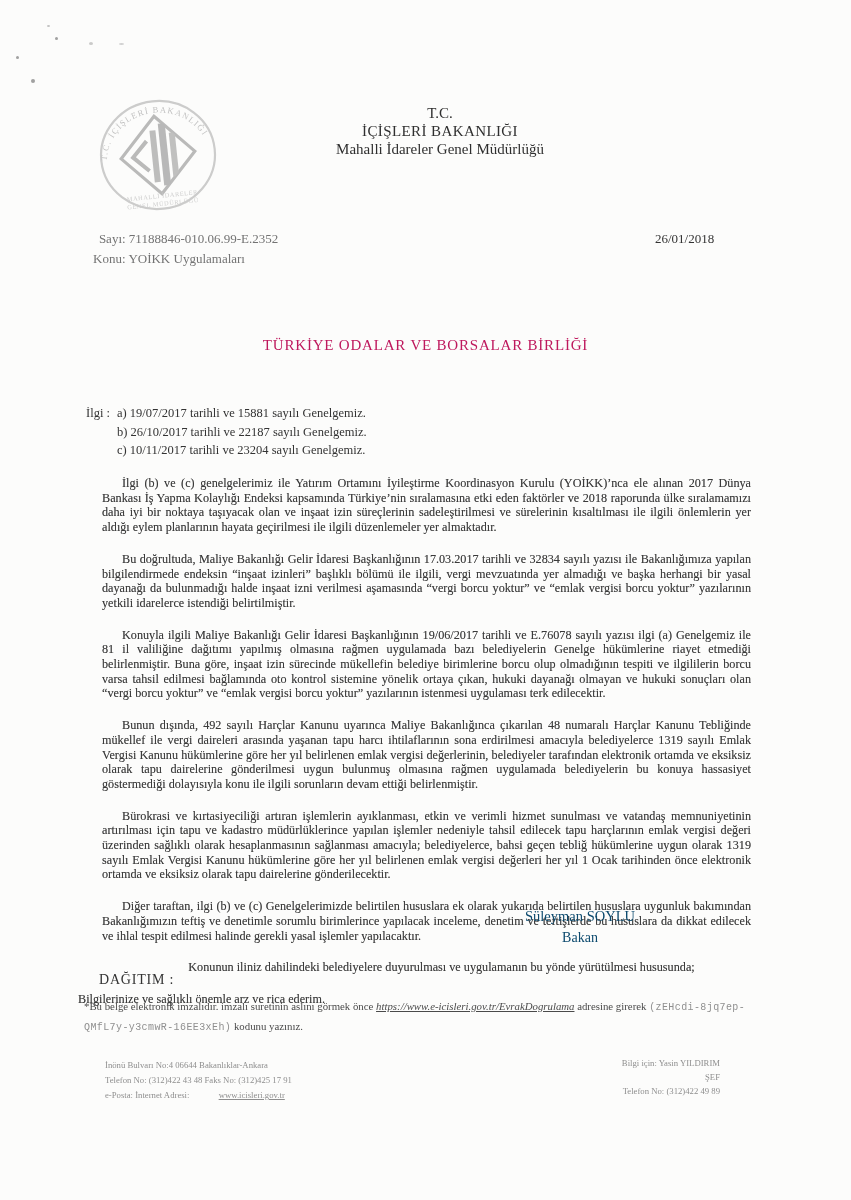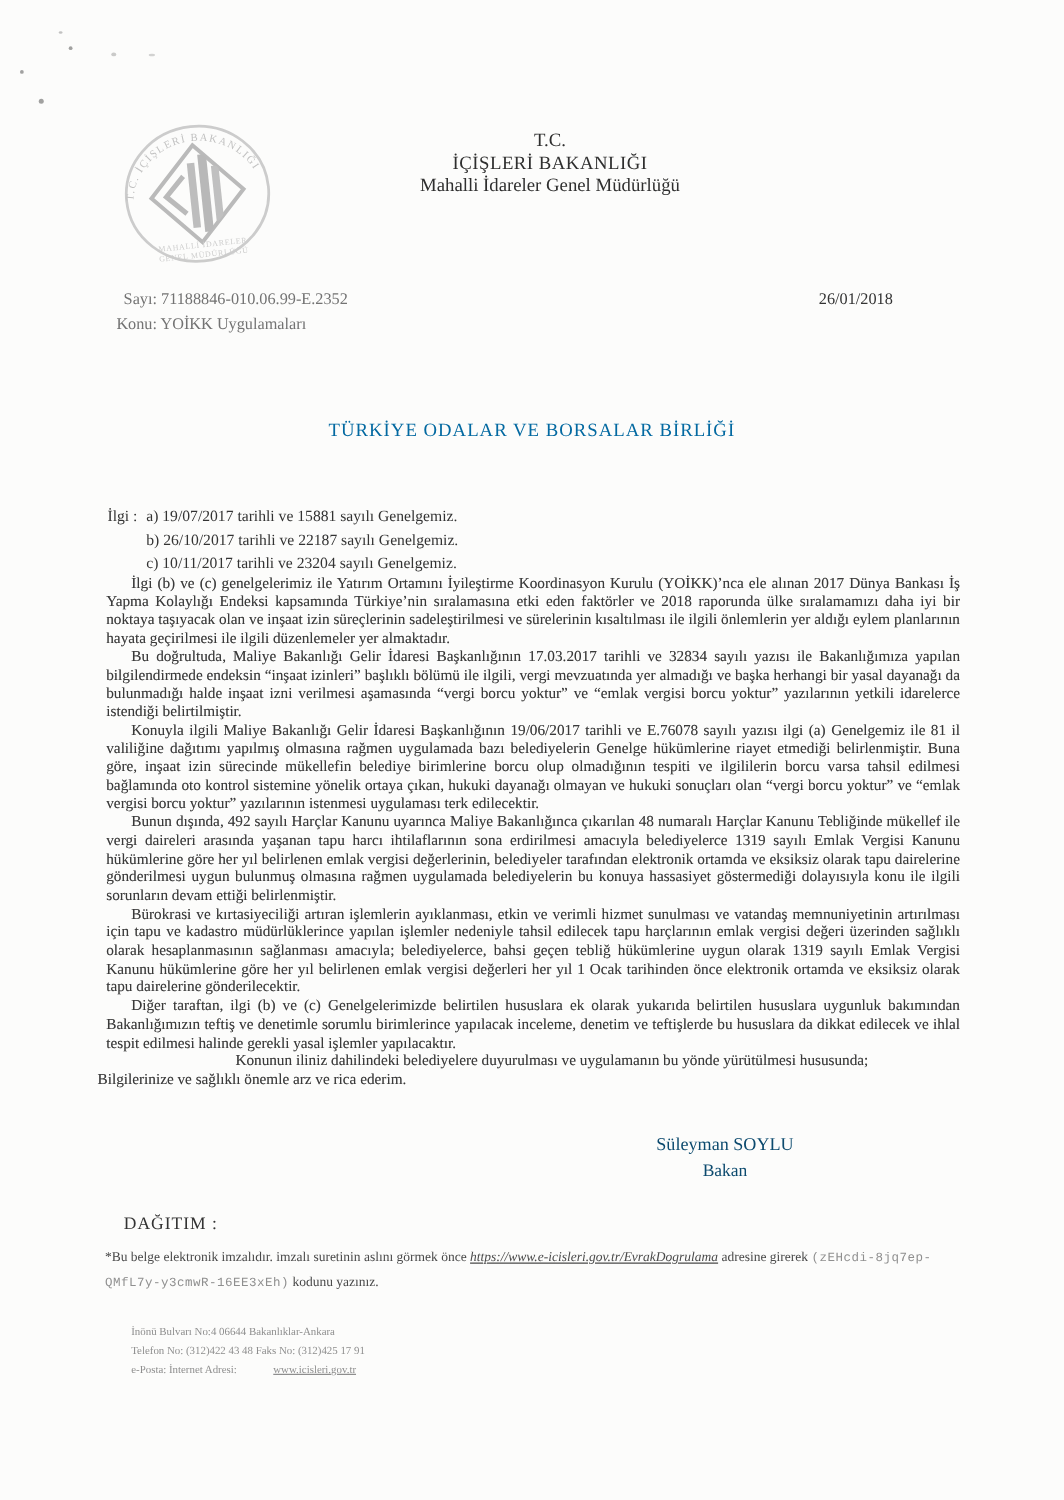--- a/index.html
+++ b/index.html
@@ -17,32 +17,32 @@
   .header-line1{font-size:15px;line-height:18px;}
   .header-line2{font-size:15px;line-height:18px;letter-spacing:.4px;}
   .header-line3{font-size:15px;line-height:18px;}
 
   
   .meta-row{position:absolute;left:86px;font-size:13px;white-space:nowrap;color:#737373;text-align:right;}
   .meta-row .meta-label{display:inline-block;width:36px;}
   .doc-date{position:absolute;left:655px;top:231px;font-size:13px;color:#333;}
 
   .recipient{position:absolute;left:0;top:337px;width:851px;text-align:center;
-    font-size:15px;letter-spacing:.8px;color:#0369a1;}
+    font-size:15px;letter-spacing:.8px;color:#be185d;}
 
   
   .ilgi-block{position:absolute;left:86px;top:404px;font-size:12.5px;line-height:18.6px;color:#333;}
   .ilgi-label{position:absolute;left:0;top:0;}
   .ilgi-items{margin-left:31px;}
 
   
   .body-text{position:absolute;left:85px;top:459px;width:683px;
     font-size:12.2px;line-height:14.7px;text-align:justify;color:#3a3a3a;
     text-shadow:0 0 .3px rgba(60,60,60,.45);}
-  .body-text p{margin:0;text-indent:20px;}
+  .body-text p{margin:17px;text-indent:20px;}
   .body-text p.closing-1{text-indent:30px;text-align:center;}
   .body-text p.closing-2{text-indent:0;margin-left:-7px;text-align:left;}
 
   
   .signature{position:absolute;left:455px;top:906px;width:250px;text-align:center;color:#0c4a6e;}
   .sig-name{font-size:14.5px;line-height:21px;}
   .sig-title{font-size:14px;line-height:21px;}
 
   .dagitim{position:absolute;left:99px;top:972px;font-size:14px;letter-spacing:.8px;color:#333;}
 
@@ -142,14 +142,19 @@
 
   <div class="footnote">
     <span>*Bu belge elektronik imzalıdır. imzalı suretinin aslını görmek önce </span><a href="#">https://www.e-icisleri.gov.tr/EvrakDogrulama</a><span> adresine girerek </span><span class="verif-code">(zEHcdi-8jq7ep-QMfL7y-y3cmwR-16EE3xEh)</span><span> kodunu yazınız.</span>
   </div>
 
   <div class="footer-left">
     <div>İnönü Bulvarı No:4 06644 Bakanlıklar-Ankara</div>
     <div>Telefon No: (312)422 43 48 Faks No: (312)425 17 91</div>
     <div><span>e-Posta: İnternet Adresi: </span><span class="website">www.icisleri.gov.tr</span></div>
   </div>
+  <div class="footer-right">
+    <div>Bilgi için: Yasin YILDIRIM</div>
+    <div>ŞEF</div>
+    <div>Telefon No: (312)422 49 89</div>
+  </div>
 
 </div>
 
 </body></html>

